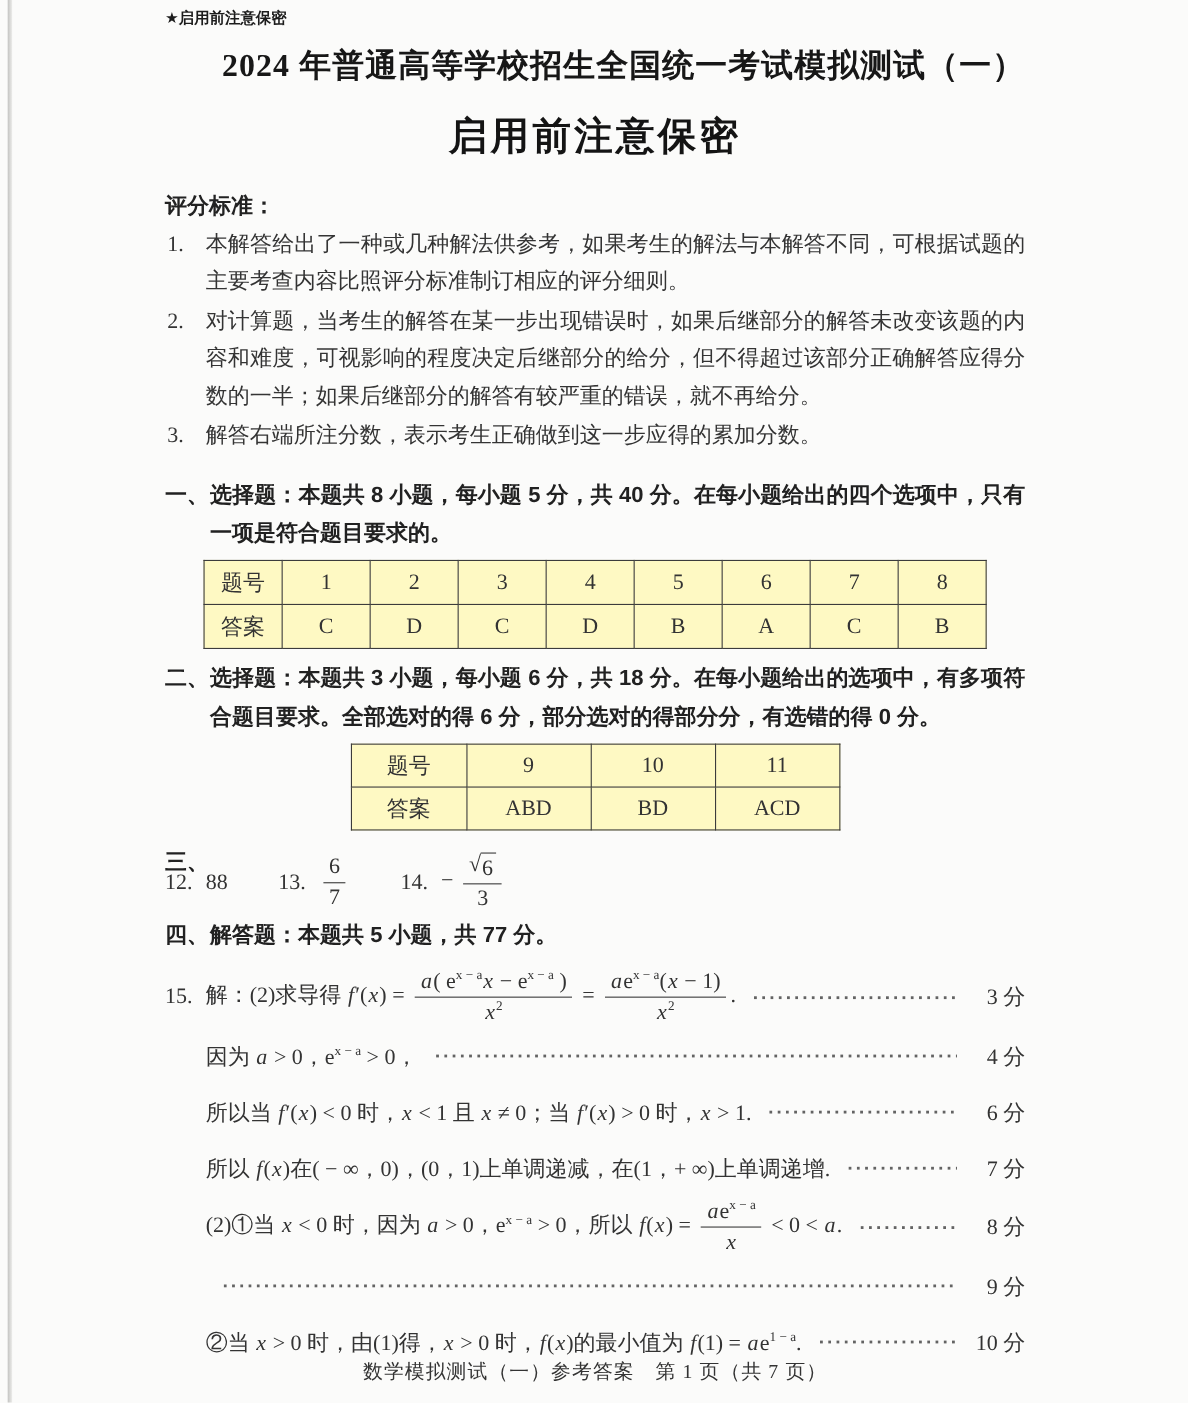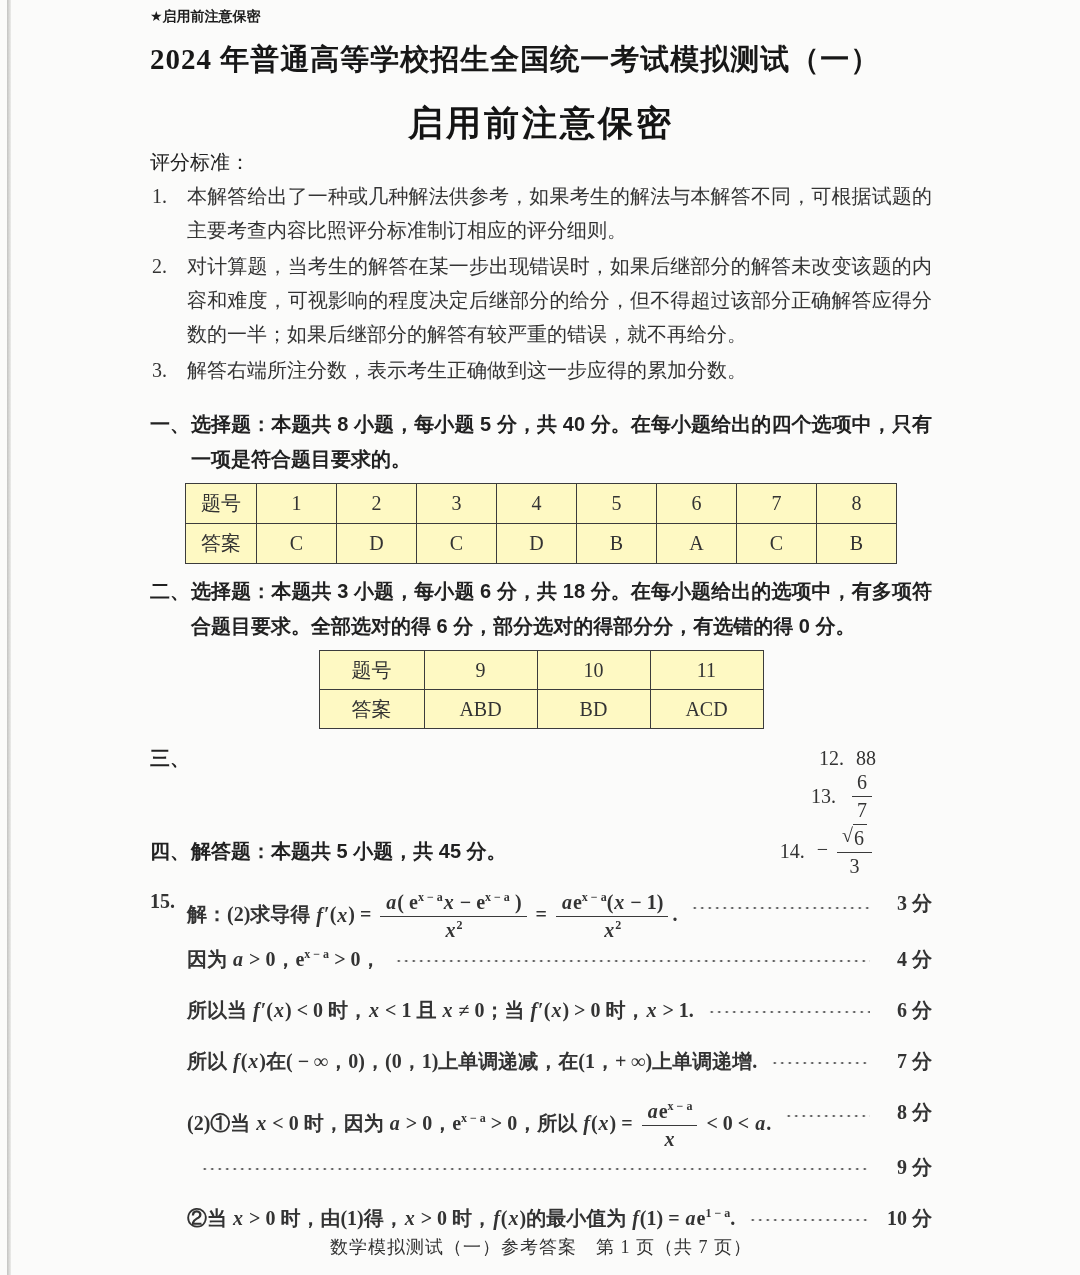--- a/index.html
+++ b/index.html
@@ -15,32 +15,33 @@
   }
   .edge-shadow{
     position:absolute;left:7px;top:0;width:4px;height:100%;
     background:linear-gradient(to right,#c3c3c1,#ececea);
   }
   .security{
     font-family:"Liberation Sans","DejaVu Sans",sans-serif;
     font-weight:700;font-size:14px;color:#1c1c1c;
   }
   .title1{
-    margin:14px 0 0;text-align:left;
+    margin:14px 0 0;text-align:right;
     font-size:29px;font-weight:700;color:#171717;letter-spacing:1px;
     font-family:"Liberation Serif","DejaVu Serif",serif;
   }
   .title2{
     margin:20px 0 0;text-align:center;
     font-size:35px;font-weight:700;color:#141414;letter-spacing:3px;
     font-family:"Liberation Sans","DejaVu Sans",sans-serif;
   }
   .rubric-heading{
-    font-family:"Liberation Sans","DejaVu Sans",sans-serif;
-    font-weight:400;font-size:20px;color:#222;line-height:30px;
+    margin-top:26px;
+    font-family:"Liberation Sans","DejaVu Sans",sans-serif;
+    font-weight:700;font-size:20px;color:#222;line-height:30px;
   }
   .rubric-item{
     position:relative;padding-left:37px;margin-top:2px;
     font-size:20px;line-height:34px;text-align:justify;color:#343434;
   }
   .rubric-item .r-no{position:absolute;left:2px;top:0;}
   .section{
     position:relative;padding-left:41px;margin-top:20px;
     font-family:"Liberation Sans","DejaVu Sans",sans-serif;
     font-weight:700;font-size:20px;line-height:35px;text-align:justify;color:#212121;
@@ -49,28 +50,28 @@
   .answer-table{border-collapse:collapse;margin:6px auto 4px;background:#fef9c3;}
   .answer-table td{
     border:1.7px solid #3c3c3c;text-align:center;vertical-align:middle;
     font-size:20px;color:#333;padding:0;
   }
   .t1 td{width:79px;height:39px;}
   .t1 td.rowhead{width:70px;}
   .t2 td{width:112px;height:38px;}
   .t2 td.rowhead{width:104px;}
   .fillin-row{
-    display:flex;align-items:flex-end;margin:6px 10px 0;min-height:58px;
-    font-size:20px;color:#333;flex-direction:column;
+    display:flex;align-items:center;margin:6px 0 0;min-height:58px;
+    font-size:20px;color:#333;
   }
   .fillin-item{display:flex;align-items:center;margin-right:46px;}
   .fillin-item .f-no{margin-right:12px;}
   .sol-line{
-    display:flex;margin-top:21px;
-    font-size:20px;color:#333;min-height:30px;font-weight:bold;
+    display:flex;align-items:center;margin-top:21px;
+    font-size:20px;color:#333;min-height:30px;
   }
   .sol-line .marker{flex:0 0 37px;}
   .sol-line .expr{white-space:nowrap;}
   .dots{
     flex:1;height:6px;margin:0 12px 0 14px;align-self:center;
     background-image:radial-gradient(circle,#636363 1.3px,transparent 1.55px);
     background-size:7.5px 6px;background-repeat:repeat-x;background-position:left center;
   }
   .score{flex:0 0 auto;min-width:50px;text-align:right;white-space:nowrap;color:#333;}
   .frac{
@@ -191,21 +192,21 @@
                 <span class="rad">√</span>
                 <span class="radicand">6</span>
               </span></span>
             <span class="den"><span class="txt">3</span></span>
           </span></span>
     </div>
   </div>
 
   <div class="section" style="margin-top:2px;">
     <span class="s-no">四、</span>
-    <span class="s-text">解答题：本题共 5 小题，共 45 分。</span>
+    <span class="s-text">解答题：本题共 5 小题，共 77 分。</span>
   </div>
 
   <div class="sol-line">
     <span class="marker">15.</span>
     <span class="expr"><span class="txt">解：(2)求导得 </span><i class="var">f</i><span class="txt">′(</span><i class="var">x</i><span class="txt">) = </span><span class="frac">
           <span class="num"><i class="var">a</i><span class="txt">( e</span><sup class="sup">x − a</sup><i class="var">x</i><span class="txt"> − e</span><sup class="sup">x − a</sup><span class="txt"> )</span></span>
           <span class="den"><i class="var">x</i><sup class="sup">2</sup></span>
         </span><span class="txt"> = </span><span class="frac">
           <span class="num"><i class="var">a</i><span class="txt">e</span><sup class="sup">x − a</sup><span class="txt">(</span><i class="var">x</i><span class="txt"> − 1)</span></span>
           <span class="den"><i class="var">x</i><sup class="sup">2</sup></span>

